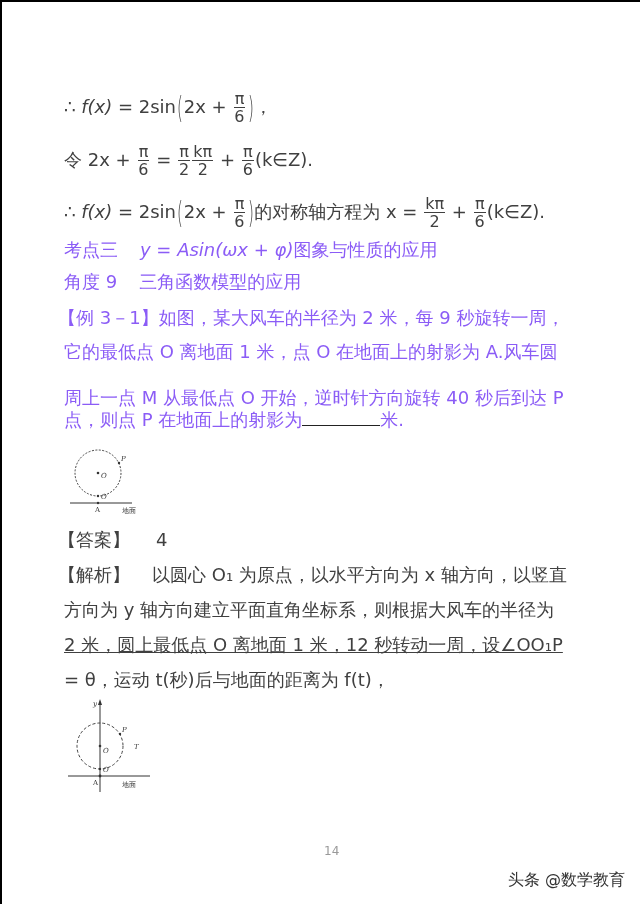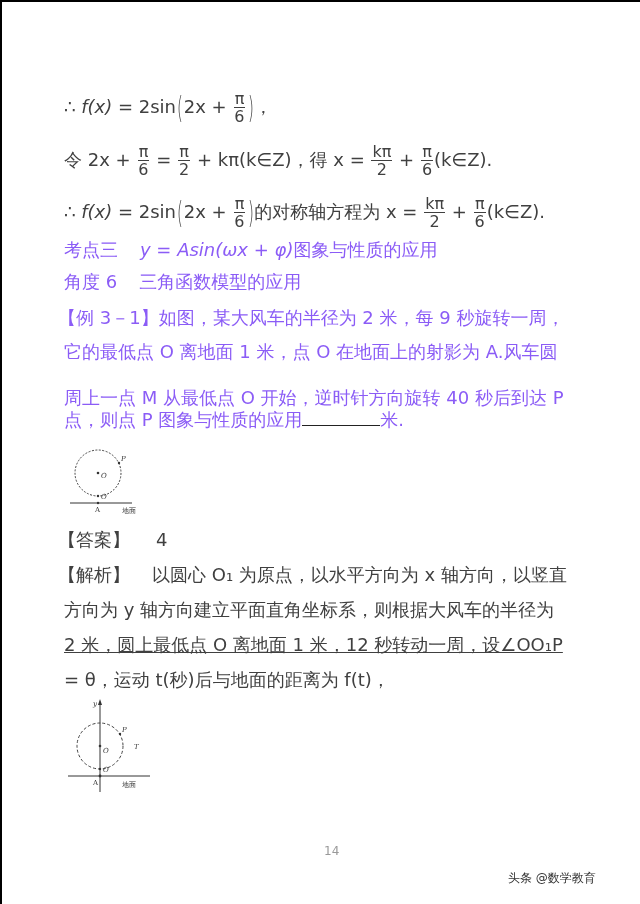--- a/index.html
+++ b/index.html
@@ -34,42 +34,42 @@
       transform: scaleX(0.5); margin: 0 -2px; font-weight: 200;
     }
     .blank {
       display: inline-block; width: 78px; border-bottom: 1.5px solid #222; height: 16px; vertical-align: baseline;
     }
     .figure { position: absolute; }
     .pagenum {
       position: absolute; left: 322px; top: 842px; font-size: 12px; color: #999;
     }
     .watermark {
-      position: absolute; left: 506px; top: 868px; font-size: 12px; color: #333;
+      position: absolute; left: 506px; top: 868px; font-size: 16px; color: #333;
       text-shadow: 0 0 2px #fff, 0 0 3px #fff;
     }
   </style>
 </head>
 <body>
 
 <div class="line red" style="top:88px;">
   <span>∴ </span><span class="it">f(x)</span><span> = 2sin</span><span class="paren-tall">(</span><span>2x + </span><span class="frac">
       <span class="num">π</span>
       <span class="den">6</span>
     </span><span class="paren-tall">)</span><span>，</span>
 </div>
 
 <div class="line red" style="top:141px;">
   <span>令 2x + </span><span class="frac">
       <span class="num">π</span>
       <span class="den">6</span>
     </span><span> = </span><span class="frac">
       <span class="num">π</span>
       <span class="den">2</span>
-    </span><span> + kπ(k∈Z)，得 x = </span><span class="frac">
+    </span><span class="frac">
       <span class="num">kπ</span>
       <span class="den">2</span>
     </span><span> + </span><span class="frac">
       <span class="num">π</span>
       <span class="den">6</span>
     </span><span>(k∈Z).</span>
 </div>
 
 <div class="line red" style="top:193px;">
   <span>∴ </span><span class="it">f(x)</span><span> = 2sin</span><span class="paren-tall">(</span><span>2x + </span><span class="frac">
@@ -82,34 +82,34 @@
       <span class="num">π</span>
       <span class="den">6</span>
     </span><span>(k∈Z).</span>
 </div>
 
 <div class="line blk" style="top:236px;">
   <span>考点三</span><span style="display:inline-block;width:22px;"></span><span class="it">y = Asin(ωx + φ)</span><span>图象与性质的应用</span>
 </div>
 
 <div class="line blk" style="top:268px;">
-  <span>角度 6</span><span style="display:inline-block;width:22px;"></span><span>三角函数模型的应用</span>
+  <span>角度 9</span><span style="display:inline-block;width:22px;"></span><span>三角函数模型的应用</span>
 </div>
 
 <div class="line blk" style="top:304px;left:56px;">
   <span>【例 3－1】</span><span>如图，某大风车的半径为 2 米，每 9 秒旋转一周，</span>
 </div>
 <div class="line blk" style="top:338px;">
   <span>它的最低点 O 离地面 1 米，点 O 在地面上的射影为 A.风车圆</span>
 </div>
 <div class="line blk" style="top:384px;">
   <span>周上一点 M 从最低点 O 开始，逆时针方向旋转 40 秒后到达 P</span>
 </div>
 <div class="line blk" style="top:406px;">
-  <span>点，则点 P 图象与性质的应用</span><span class="blank"></span><span>米.</span>
+  <span>点，则点 P 在地面上的射影为</span><span class="blank"></span><span>米.</span>
 </div>
 
 <svg class="figure" style="left:60px;top:444px;" width="110" height="70" viewBox="0 0 110 70">
   <circle cx="36" cy="27" r="23" fill="none" stroke="#444" stroke-width="1" stroke-dasharray="2,1.5"></circle>
   <circle cx="36" cy="27" r="1.3" fill="#333"></circle>
   <circle cx="57" cy="17" r="1.2" fill="#333"></circle>
   <circle cx="36" cy="50" r="1.2" fill="#333"></circle>
   <line x1="8" y1="57" x2="70" y2="57" stroke="#333" stroke-width="1"></line>
   <circle cx="36" cy="57" r="1.2" fill="#333"></circle>
   <text x="59" y="15" font-size="7" fill="#333" font-family="DejaVu Serif, serif" font-style="italic">P</text>

